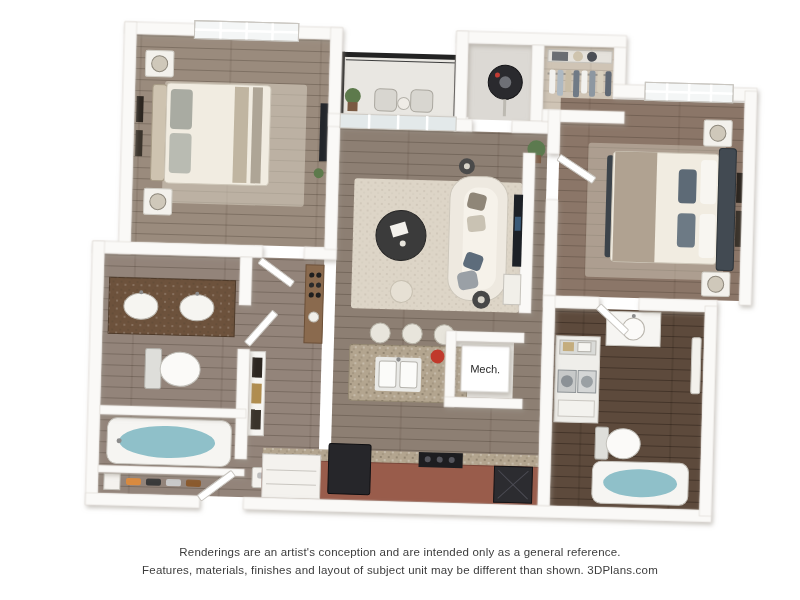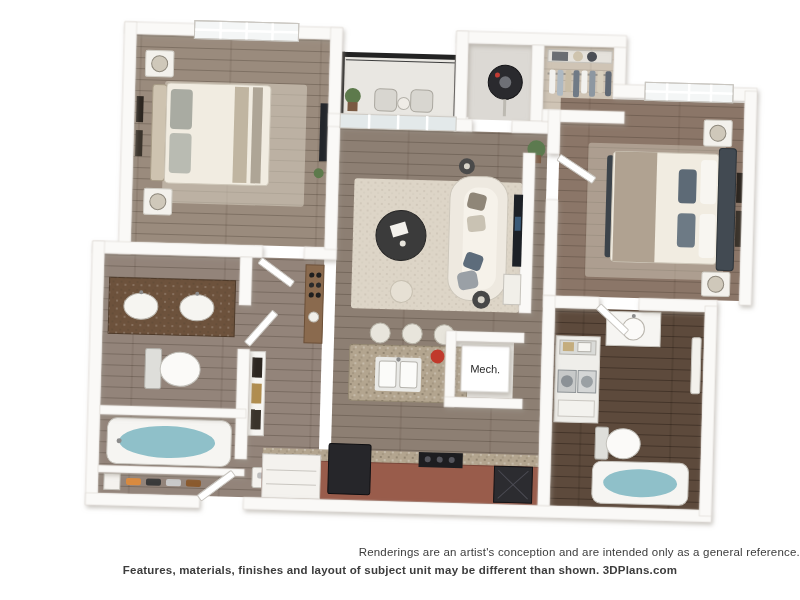--- a/index.html
+++ b/index.html
@@ -1,21 +1,21 @@
 <!DOCTYPE html>
 <html><head>
 <meta charset="utf-8">
 <style>
   html,body{margin:0;padding:0;background:#ffffff;}
   .stage{position:relative;width:800px;height:600px;background:#ffffff;overflow:hidden;
          font-family:"Liberation Sans", sans-serif;}
   .plan{position:absolute;left:0;top:0;transform:rotate(1.6deg);transform-origin:420px 270px;}
   .footer{position:absolute;left:0;width:800px;text-align:center;color:#3c3c3c;}
-  .footer .l1{position:absolute;top:546px;width:800px;font-size:11.5px;letter-spacing:.2px;text-align:right;}
-  .footer .l2{position:absolute;top:564px;width:800px;font-size:11.5px;letter-spacing:.2px;font-weight:bold;}
+  .footer .l1{position:absolute;top:546px;width:800px;font-size:11.5px;letter-spacing:.2px;}
+  .footer .l2{position:absolute;top:564px;width:800px;font-size:11.5px;letter-spacing:.2px;}
   svg text.mech{font-family:"Liberation Sans",sans-serif;font-size:11px;fill:#1f1f1f;}
 </style>
 </head>
 <body>
 
 <div class="stage">
   <div class="plan">
   <svg width="800" height="540" viewBox="0 0 800 540">
     <defs>
       <pattern id="planks" width="90" height="11" patternUnits="userSpaceOnUse">

